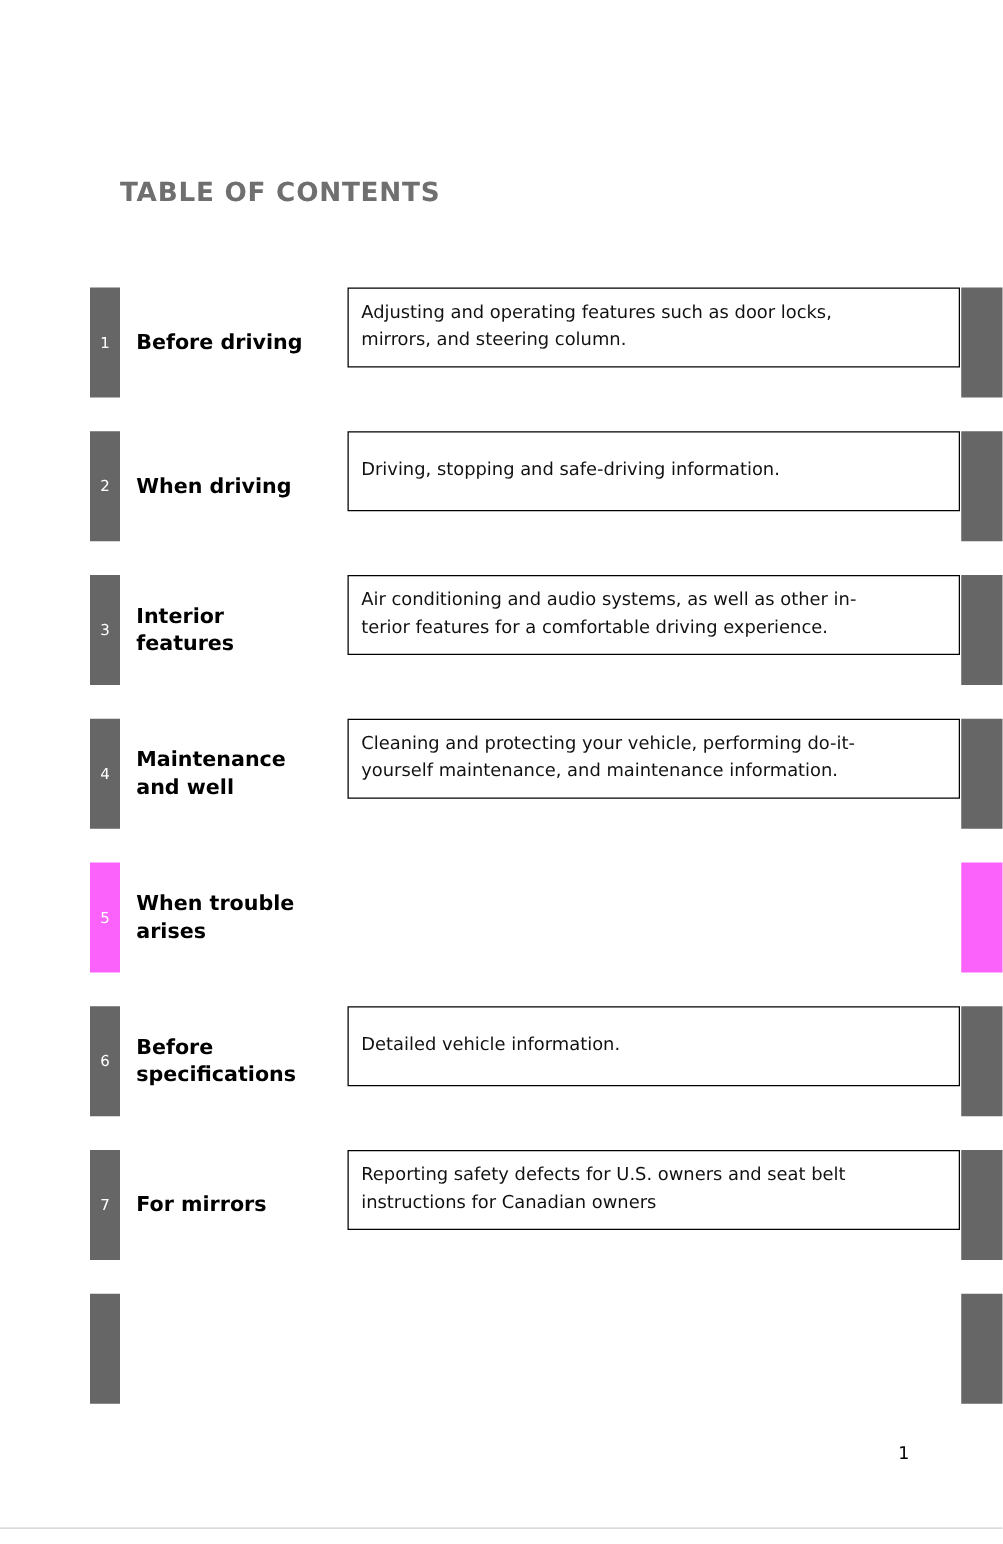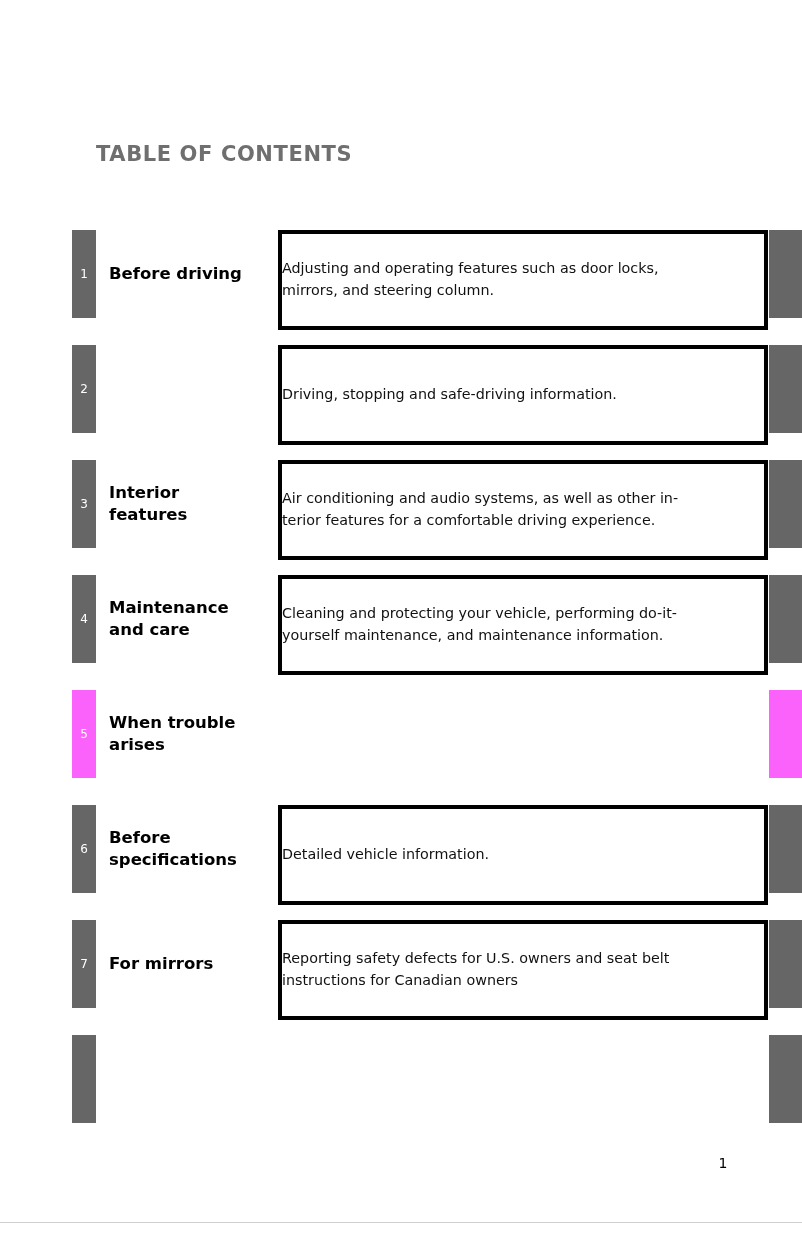--- a/index.html
+++ b/index.html
@@ -100,27 +100,27 @@
     line-height: 1.32;
     font-family: "DejaVu Sans", sans-serif;
   }
 
   
   .desc-box {
     position: absolute;
     left: 278px;
     top: 0;
     width: 490px;
-    height: 100px;
+    height: 64px;
     box-sizing: border-box;
-    border: 4px solid #000000;
+    border: 1px solid #000000;
     background: #ffffff;
     display: flex;
     align-items: center;
-    padding: 0 0;
+    padding: 0 10px;
   }
   .desc-box.accent {
     border-color: #e8a8e8;
   }
   .desc-text {
     font-size: 14.3px;
     color: #111111;
     line-height: 1.53;
     font-family: "DejaVu Sans", sans-serif;
     white-space: pre-line;
@@ -166,20 +166,21 @@
         <div class="desc-box">
           <div class="desc-text">Adjusting and operating features such as door locks,
 mirrors, and steering column.</div>
         </div>
         <div class="edge-tab"></div>
       </div>
       <div class="toc-row">
         <div class="num-tab">
           <span class="num">2</span>
         </div>
+        <div class="row-label" style="white-space: pre-line;">When driving</div>
         <div class="desc-box">
           <div class="desc-text">Driving, stopping and safe-driving information.</div>
         </div>
         <div class="edge-tab"></div>
       </div>
       <div class="toc-row">
         <div class="num-tab">
           <span class="num">3</span>
         </div>
         <div class="row-label" style="white-space: pre-line;">Interior
@@ -188,21 +189,21 @@
           <div class="desc-text">Air conditioning and audio systems, as well as other in-
 terior features for a comfortable driving experience.</div>
         </div>
         <div class="edge-tab"></div>
       </div>
       <div class="toc-row">
         <div class="num-tab">
           <span class="num">4</span>
         </div>
         <div class="row-label" style="white-space: pre-line;">Maintenance
-and care</div>
+and well</div>
         <div class="desc-box">
           <div class="desc-text">Cleaning and protecting your vehicle, performing do-it-
 yourself maintenance, and maintenance information.</div>
         </div>
         <div class="edge-tab"></div>
       </div>
       <div class="toc-row">
         <div class="num-tab accent">
           <span class="num">5</span>
         </div>

